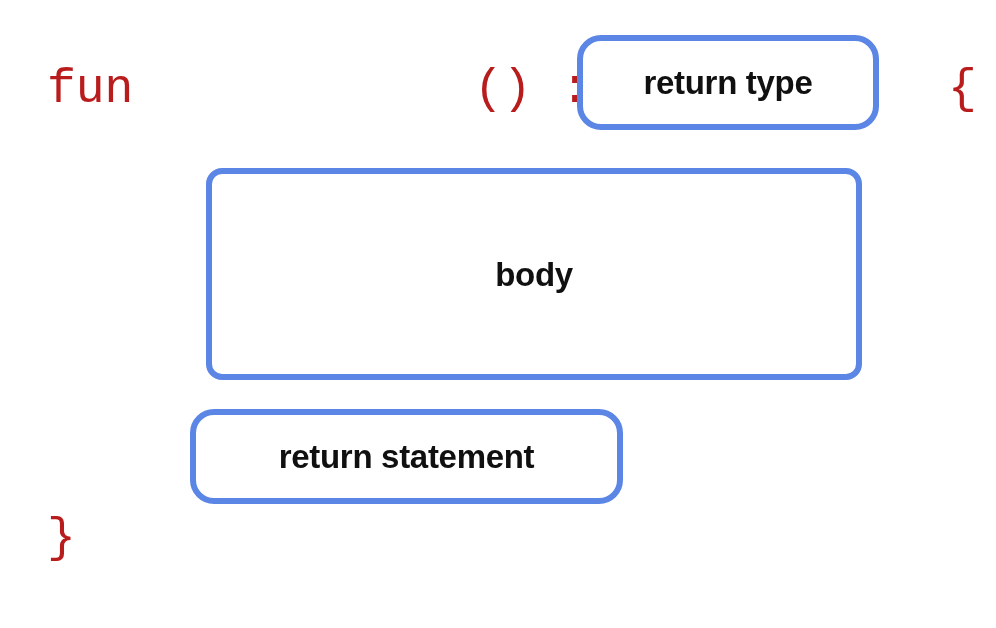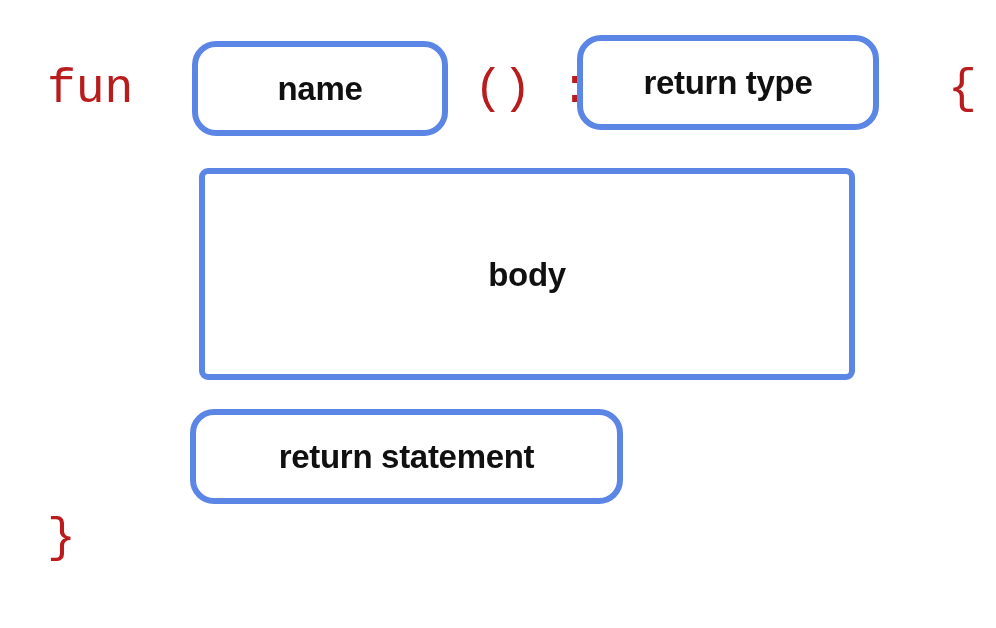--- a/index.html
+++ b/index.html
@@ -47,38 +47,35 @@
     font-size: 33px;
     color: #101010;
     line-height: 1;
     white-space: nowrap;
     letter-spacing: -0.3px;
   }
 
   
   #slot-name          { left: 192px; top: 41px;  width: 256px; height: 95px; }
   #slot-return-type   { left: 577px; top: 35px;  width: 302px; height: 95px; }
-  #slot-body          { left: 199px; top: 168px; width: 656px; height: 212px; border-radius: 9px; }
+  #slot-body          { left: 206px; top: 168px; width: 656px; height: 212px; border-radius: 16px; }
   #slot-return-stmt   { left: 190px; top: 409px; width: 433px; height: 95px; }
 
   #kw-fun             { left: 47px;  top: 65px; }
   #kw-parens-colon    { left: 474px; top: 65px; }
   #kw-open-brace      { left: 948px; top: 65px; }
   #kw-close-brace     { left: 47px;  top: 514px; }
 </style>
 </head>
 <body>
 
 <div id="canvas">
 
   <span class="token" id="kw-fun">fun</span>
 
-  <div class="slot" id="slot-name">
-    <span class="slot-label">name</span>
-  </div>
 
   <span class="token" id="kw-parens-colon">() :</span>
 
   <div class="slot" id="slot-return-type">
     <span class="slot-label">return type</span>
   </div>
 
   <span class="token" id="kw-open-brace">{</span>
 
   <div class="slot" id="slot-body">

